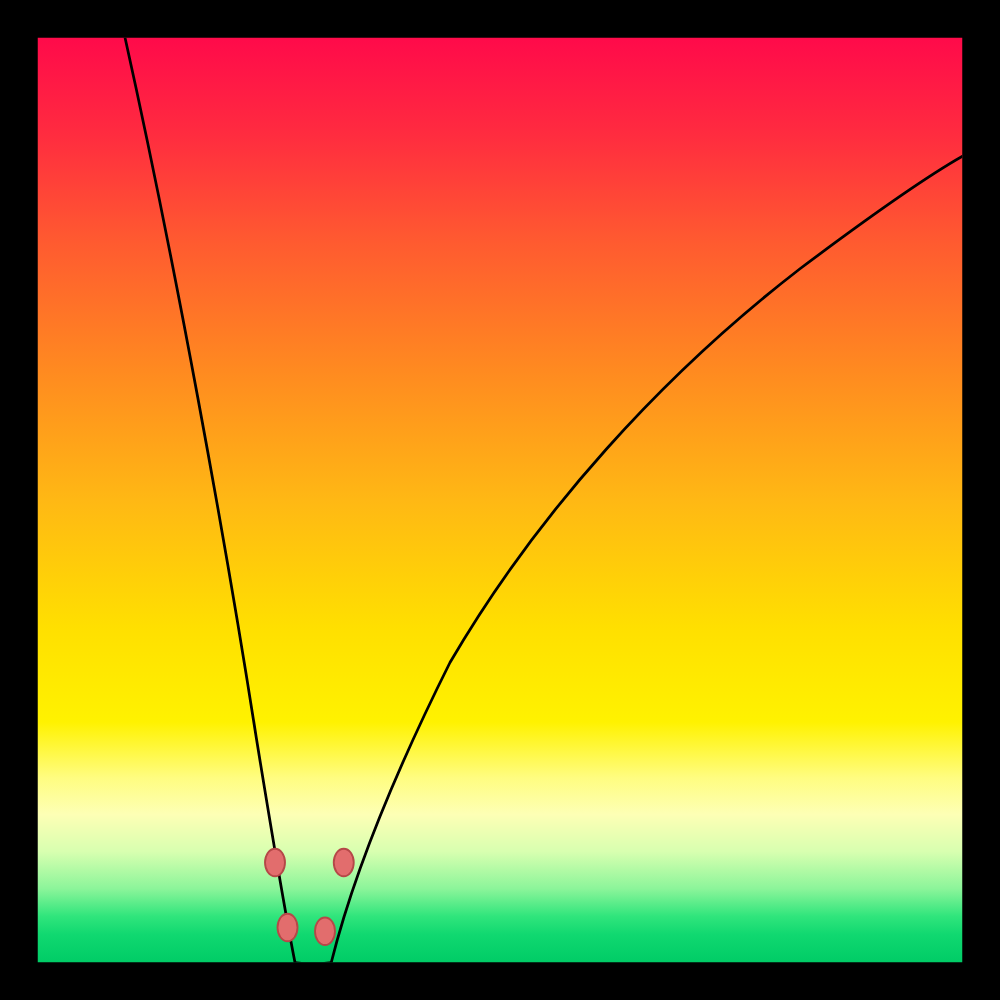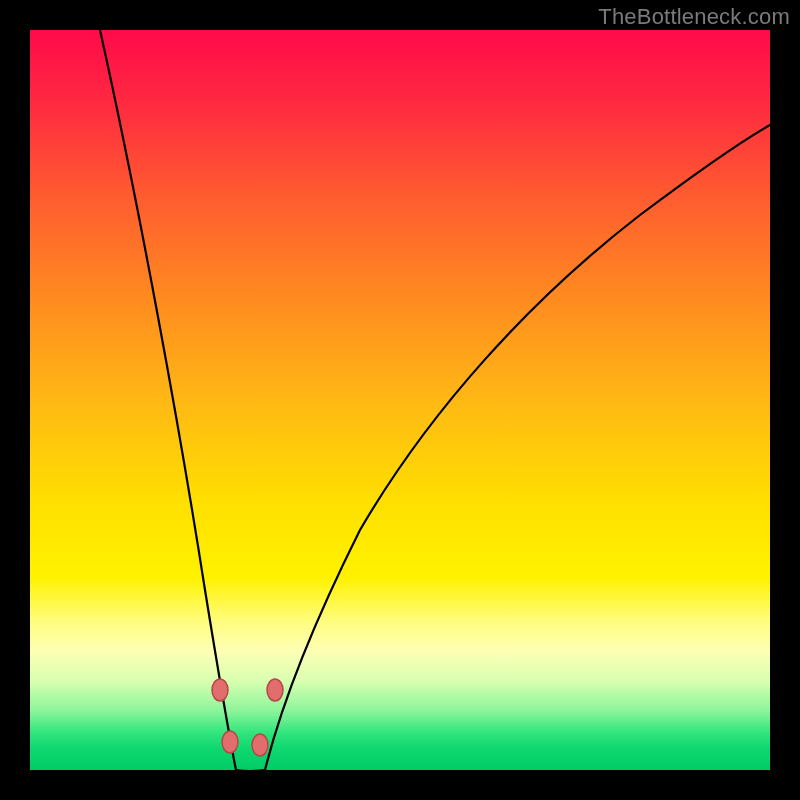--- a/index.html
+++ b/index.html
@@ -96,14 +96,13 @@
                C 400 380, 500 270, 610 185
                C 670 140, 710 112, 740 95"></path>
 
       <ellipse class="dot" cx="190" cy="660" rx="8" ry="11"></ellipse>
       <ellipse class="dot" cx="200" cy="712" rx="8" ry="11"></ellipse>
       <ellipse class="dot" cx="230" cy="715" rx="8" ry="11"></ellipse>
       <ellipse class="dot" cx="245" cy="660" rx="8" ry="11"></ellipse>
     </svg>
   </div>
 
-  <div class="watermark">TheBottleneck.com</div>
 </div>
 
 </body></html>

